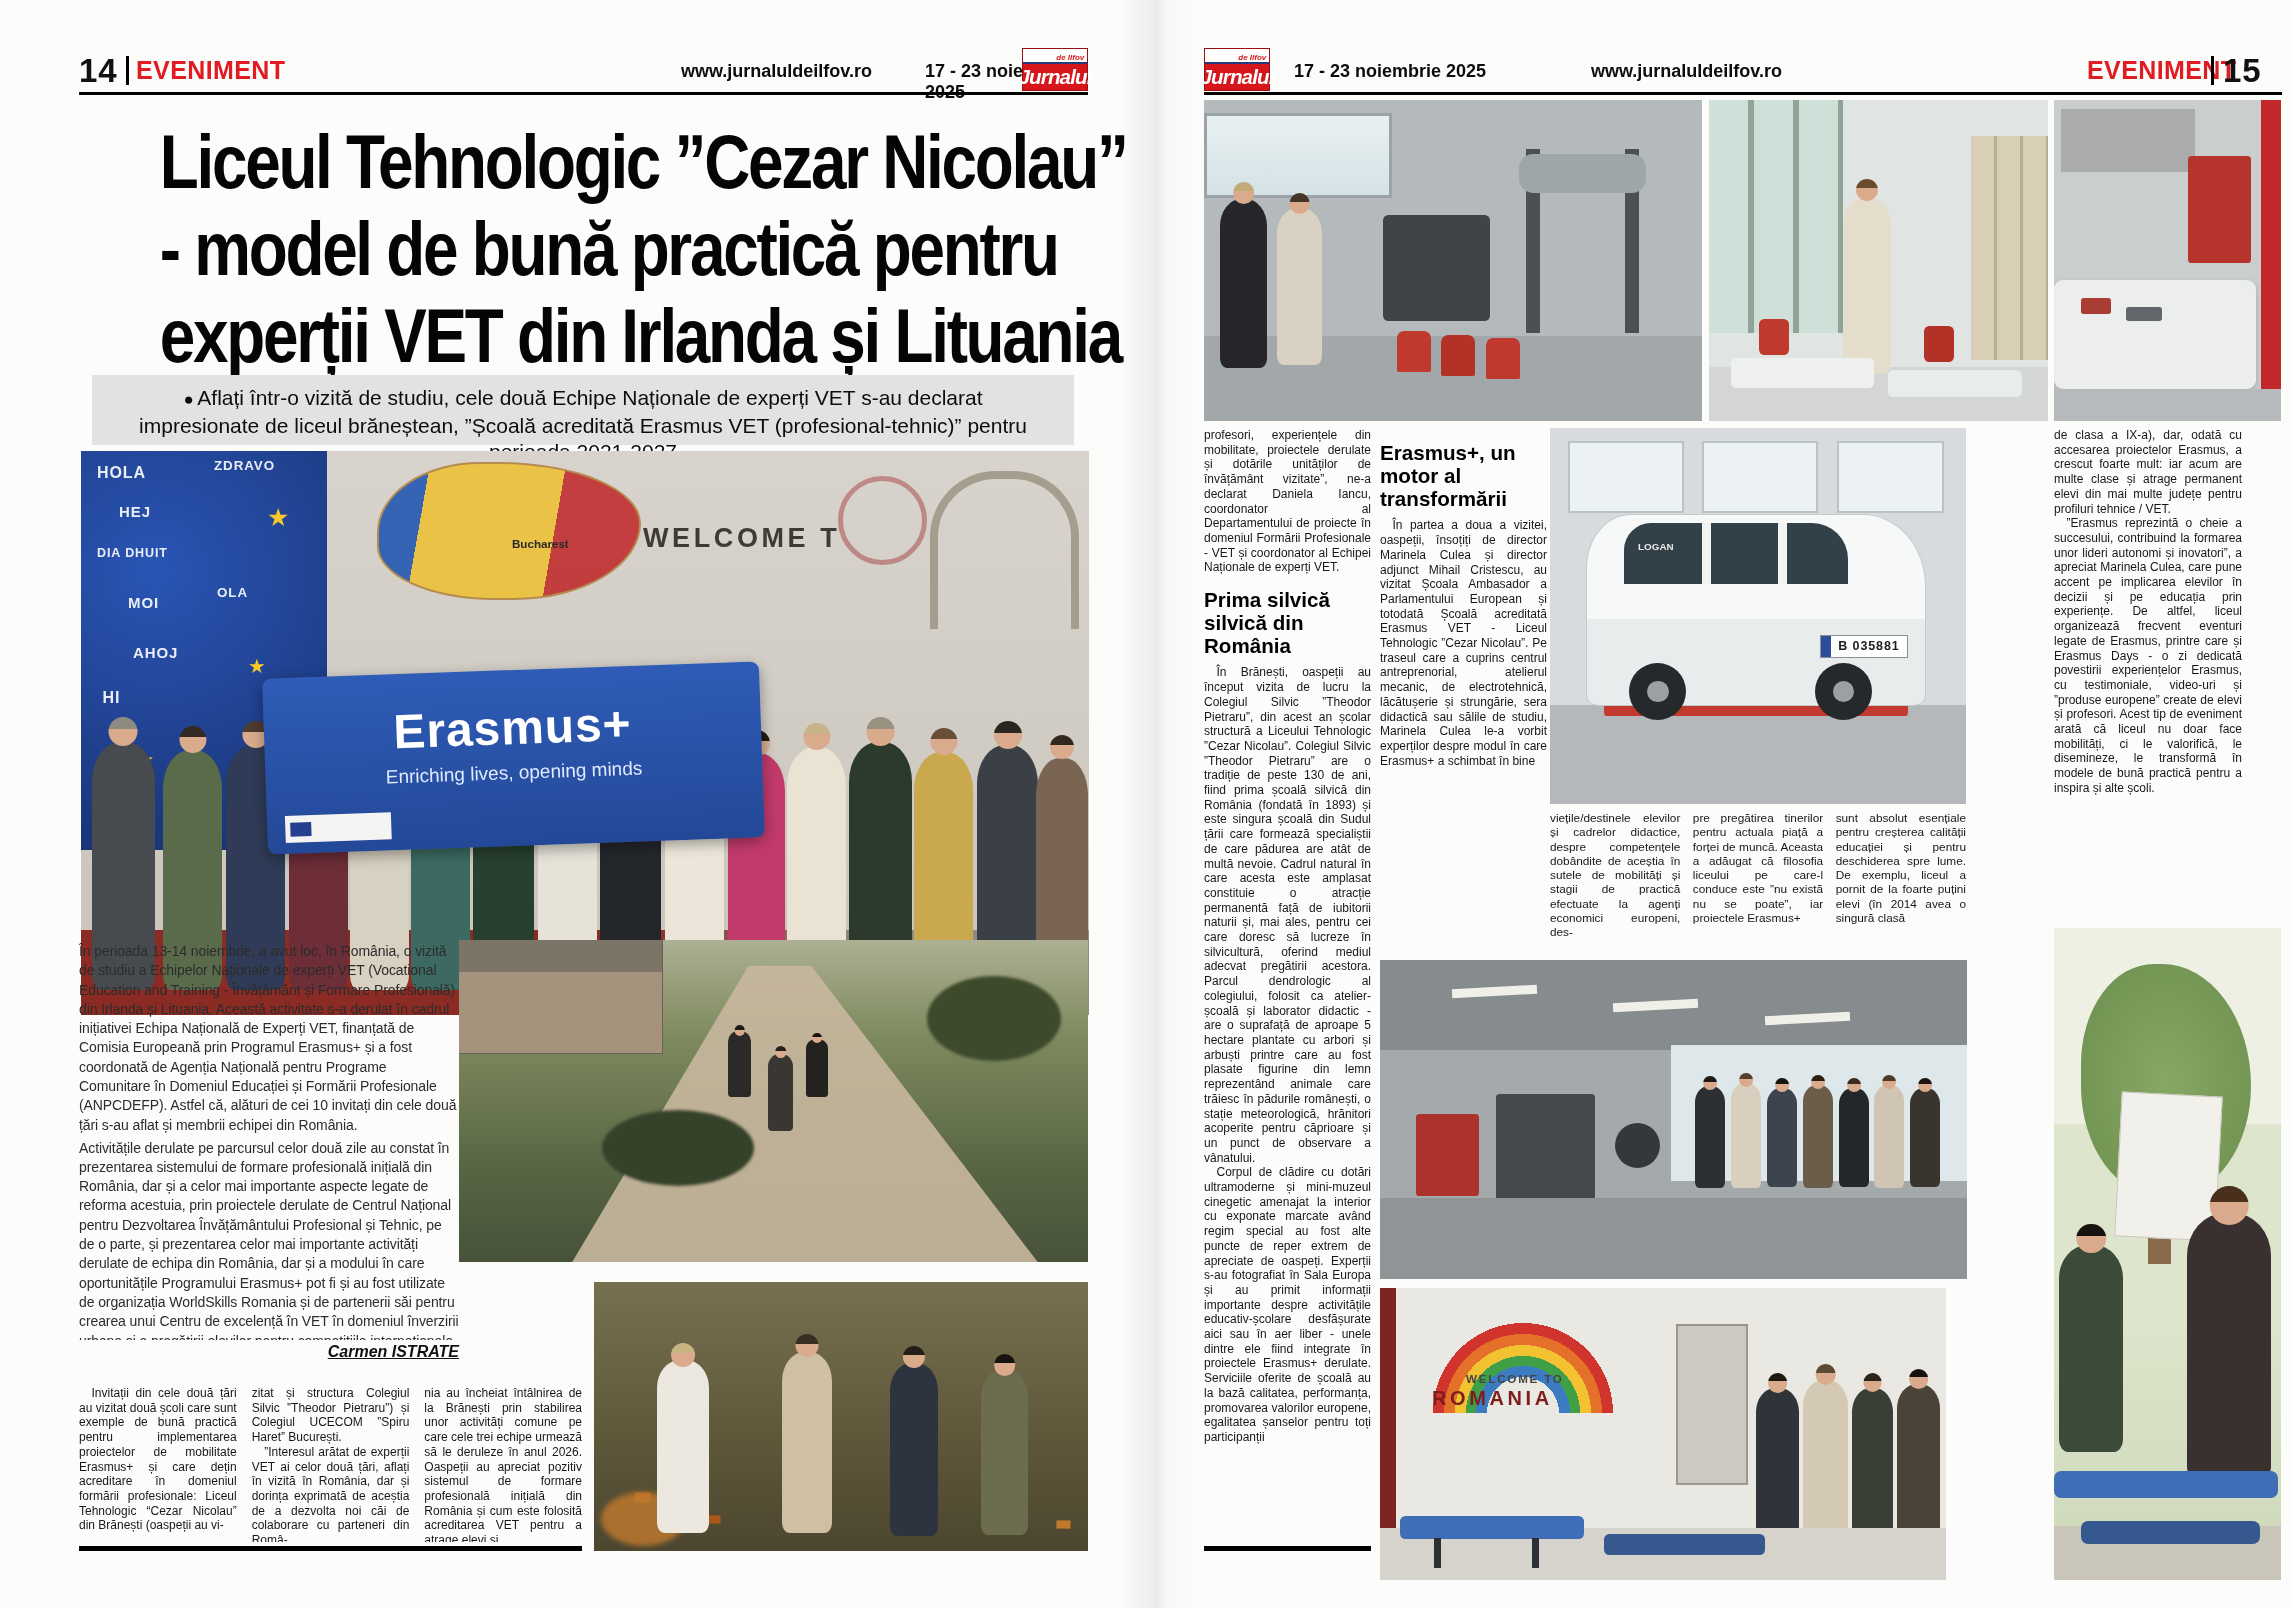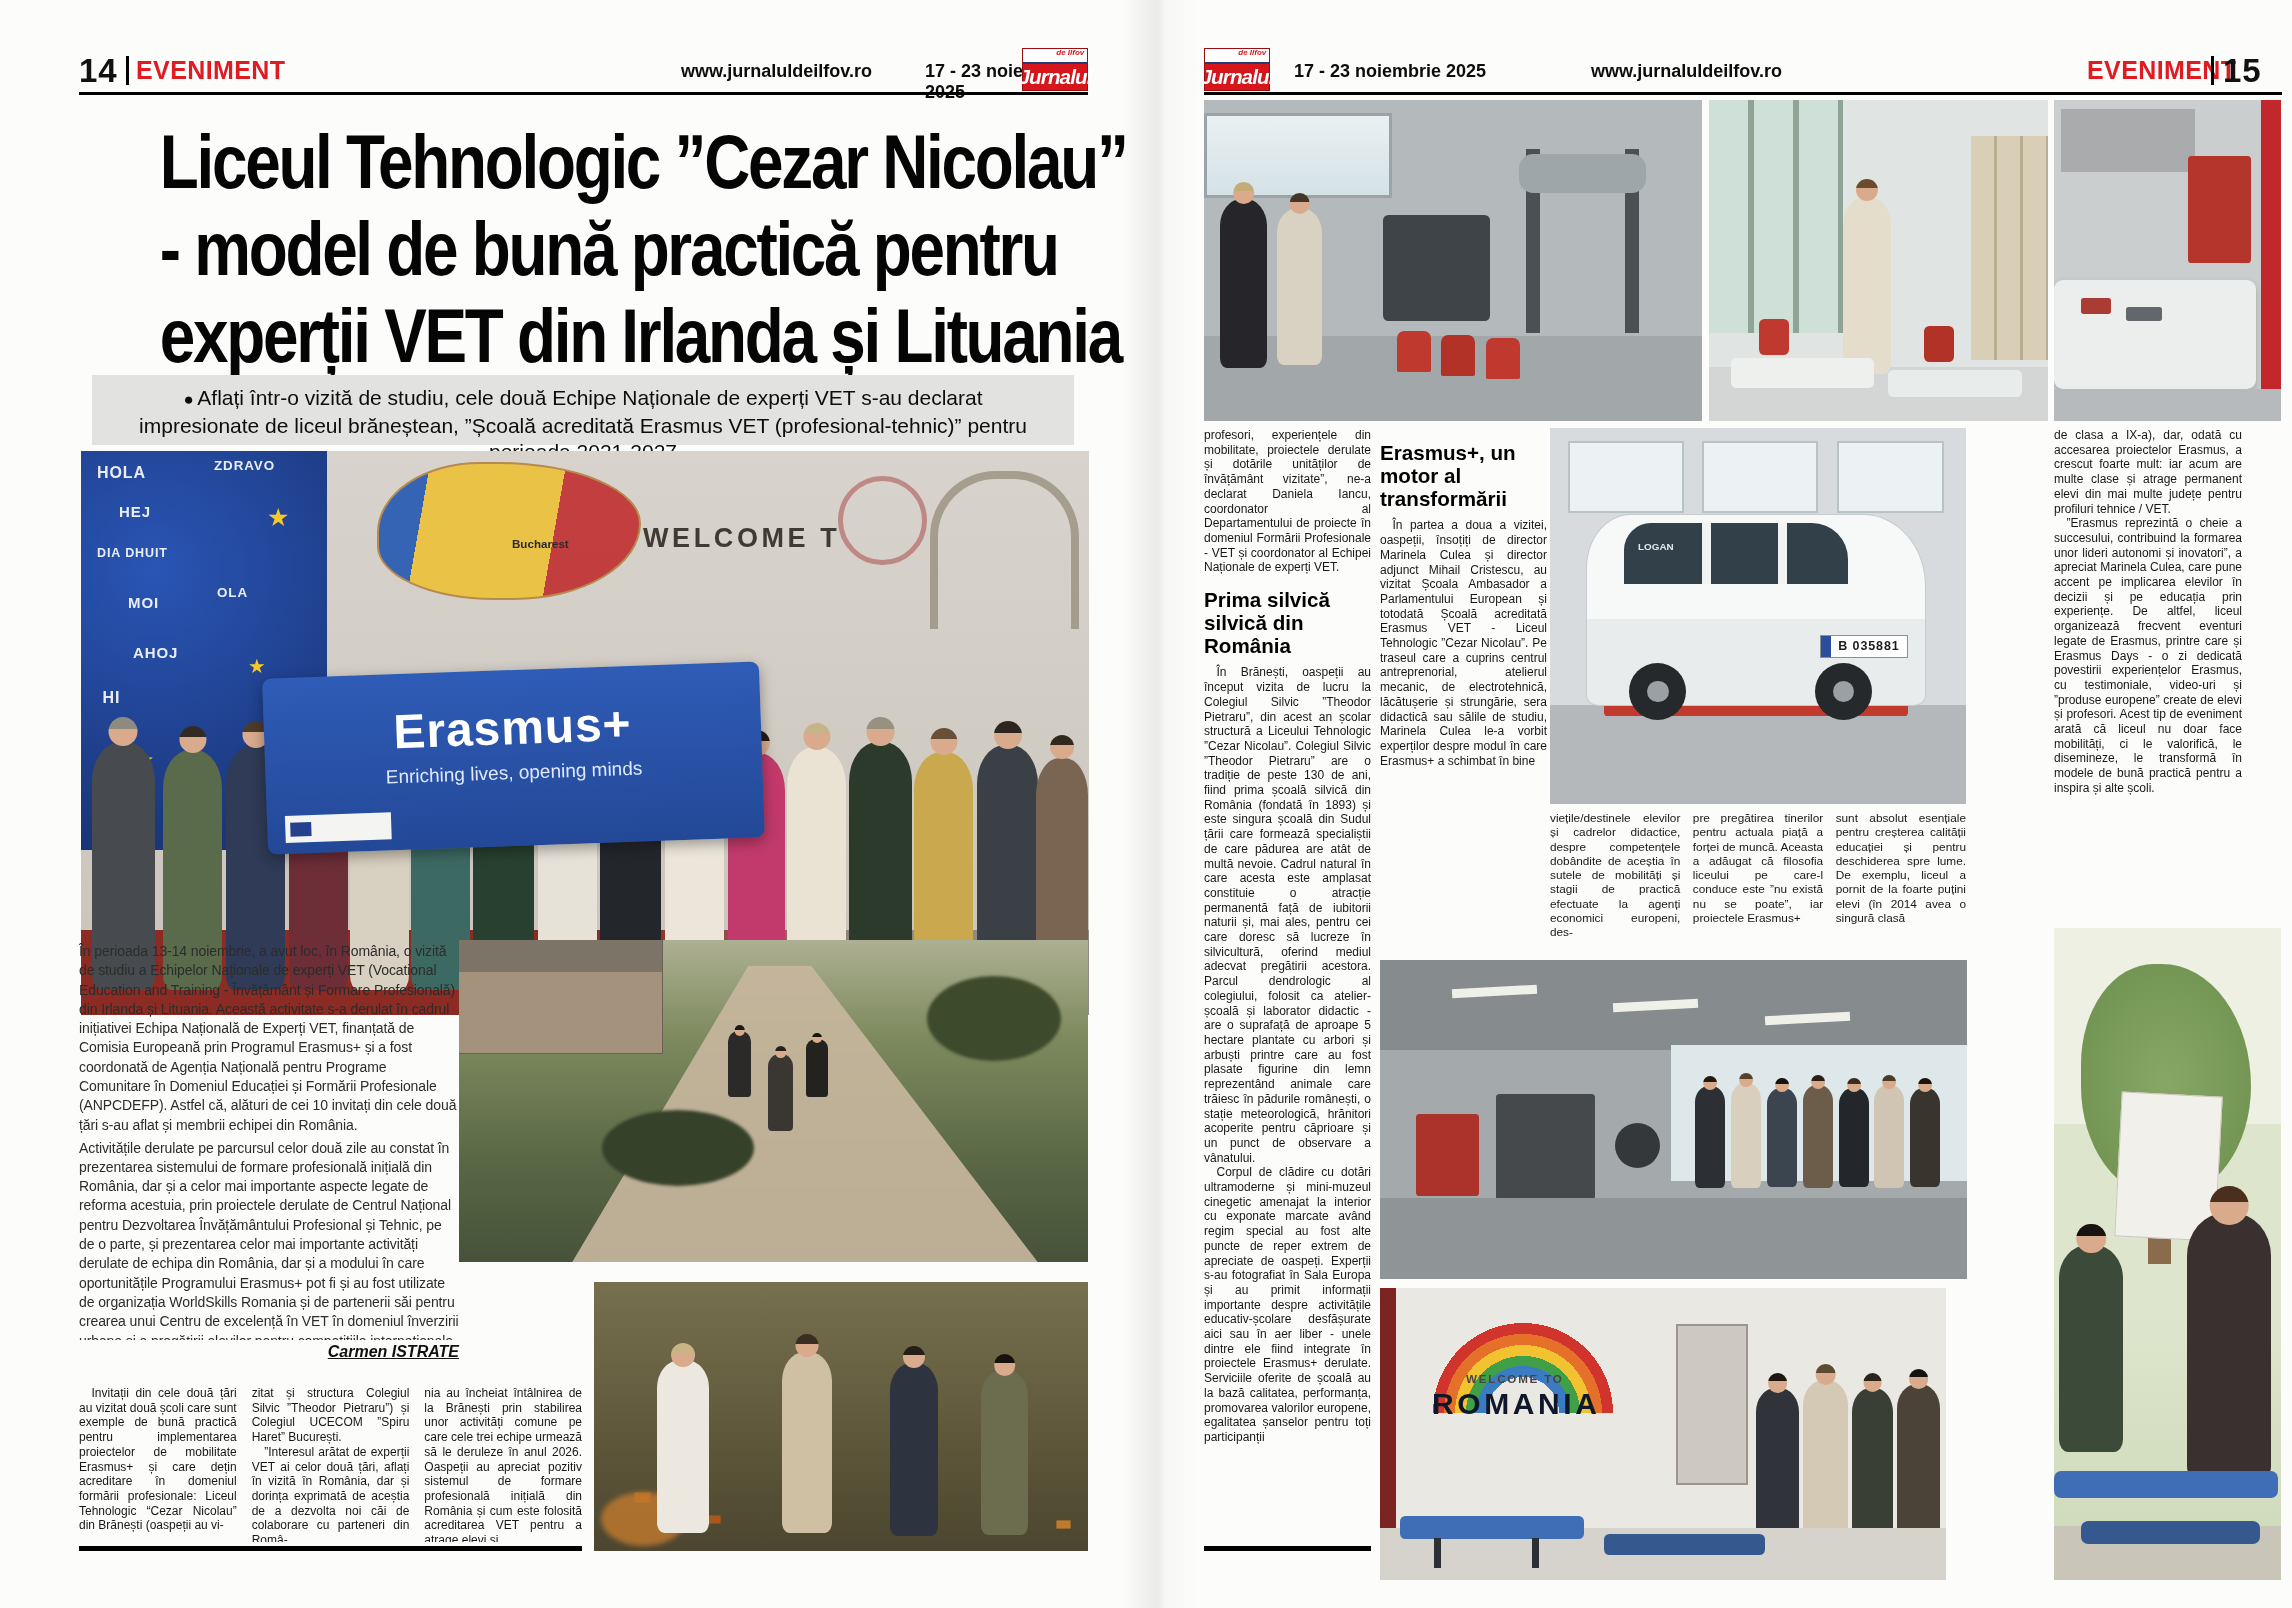--- a/index.html
+++ b/index.html
@@ -12,21 +12,21 @@
   
   .phead{position:absolute;height:41px}
   .pnum{position:absolute;top:0;font-size:33px;font-weight:bold;letter-spacing:0.9px}
   .vbar{position:absolute;width:2.7px;height:29px;background:#000;top:3.6px}
   .sect{position:absolute;top:3.6px;font-size:25px;font-weight:bold;color:#e11b22;letter-spacing:0.4px}
   .hmeta{position:absolute;top:9px;font-size:18px;font-weight:bold;color:#0c0c0c}
   .rule{position:absolute;background:#000;height:2.7px}
   .rule-b{position:absolute;background:#000;height:4.5px}
   .logo{position:absolute;width:66px;height:43px;background:#d6161b;border:0.9px solid #9c0d11;
         display:flex;flex-direction:column;box-sizing:border-box}
-  .logo-top{height:12.5px;background:#fff;display:flex;align-items:flex-start;justify-content:flex-end;
+  .logo-top{height:12.5px;background:#fff;display:flex;align-items:flex-end;justify-content:flex-end;
             border-bottom:2.7px solid #233a7d;padding:0 2.7px}
   .logo-sub{color:#d6161b;font-size:8px;font-weight:bold;font-style:italic;line-height:1}
   .logo-main{flex:1;color:#fff;font-size:20.6px;font-weight:bold;font-style:italic;display:flex;
              align-items:center;justify-content:center;letter-spacing:-0.9px}
   
   #headline{position:absolute;left:79px;top:99px;width:1009px;text-align:center}
   .hl{display:block;font-size:76px;line-height:87px;font-weight:bold;letter-spacing:-2.7px;
       transform:scaleX(.84);white-space:nowrap;color:#050505}
   #lead{position:absolute;left:92px;top:375px;width:982px;height:70px;background:#e2e2e1;
         box-sizing:border-box;padding:9.9px 36px 0;text-align:center}
@@ -64,21 +64,21 @@
   .banner .bt{margin-top:30px;font-size:48px;font-weight:bold;color:#fff;letter-spacing:0.9px}
   .banner .bs{margin-top:7.2px;font-size:19px;color:#dfe9ff}
   .eu-box{position:absolute;left:18px;bottom:10.7px;width:106px;height:27px;background:#f4f4f2;
           display:flex;align-items:center;padding-left:4.5px;box-sizing:border-box}
   .eu-flag{width:21.5px;height:14.3px;background:#24408e}
   .plate{position:absolute;right:18px;bottom:48px;width:86px;height:21.5px;background:#fff;
          border:1.8px solid #8a8f91;display:flex;align-items:center;z-index:4}
   .plate .blue{width:9.9px;height:100%;background:#2b4d9b}
   .plate .no{flex:1;text-align:center;font-size:12.5px;font-weight:bold;color:#1b1d1e;letter-spacing:0.9px}
   .mural-welcome{position:absolute;left:86px;top:84px;font-size:11.6px;font-weight:bold;color:#454545;letter-spacing:1.8px}
-  .mural-country{position:absolute;left:52px;top:99px;font-size:30px;font-weight:bold;color:#0f172a;letter-spacing:3.6px}
+  .mural-country{position:absolute;left:52px;top:99px;font-size:20px;font-weight:bold;color:#7f1d1d;letter-spacing:3.6px}
 </style>
 </head>
 <body>
 
 <div id="spread">
   <div class="fold"></div>
 
   <header class="phead" style="left:79px;top:52px;width:1009px">
     <span class="pnum" style="left:0">14</span>
     <span class="vbar" style="left:47px"></span>

